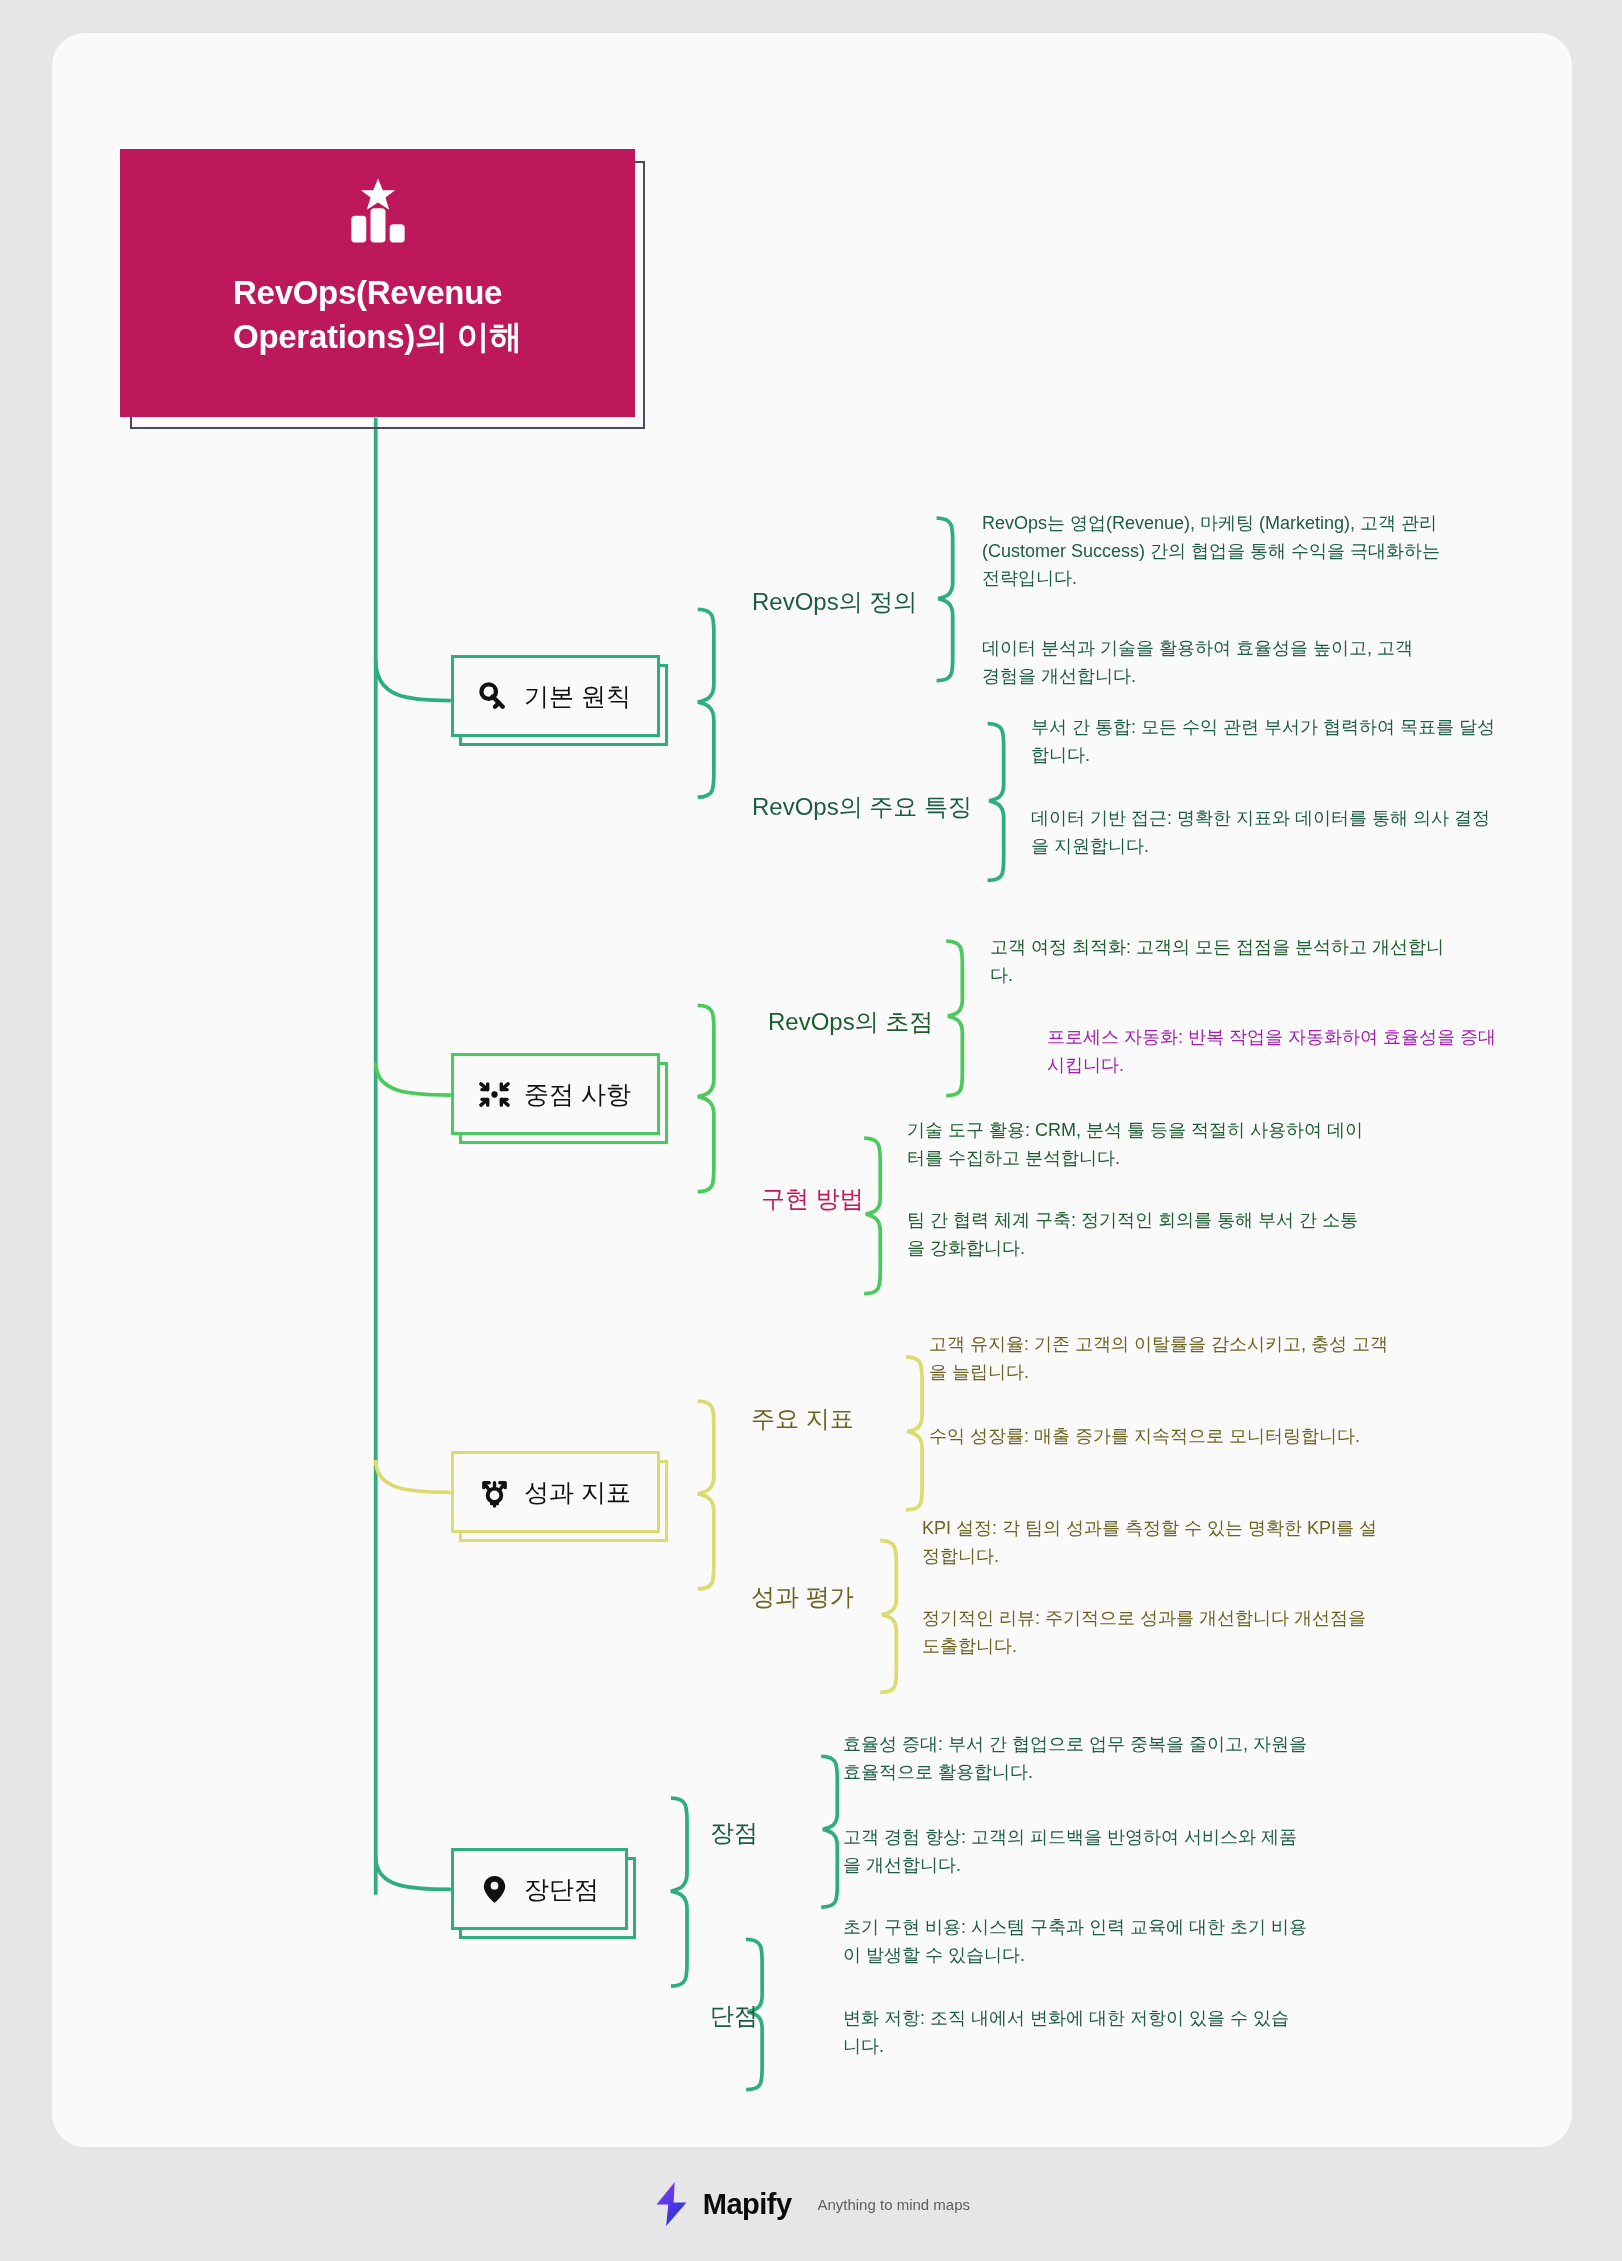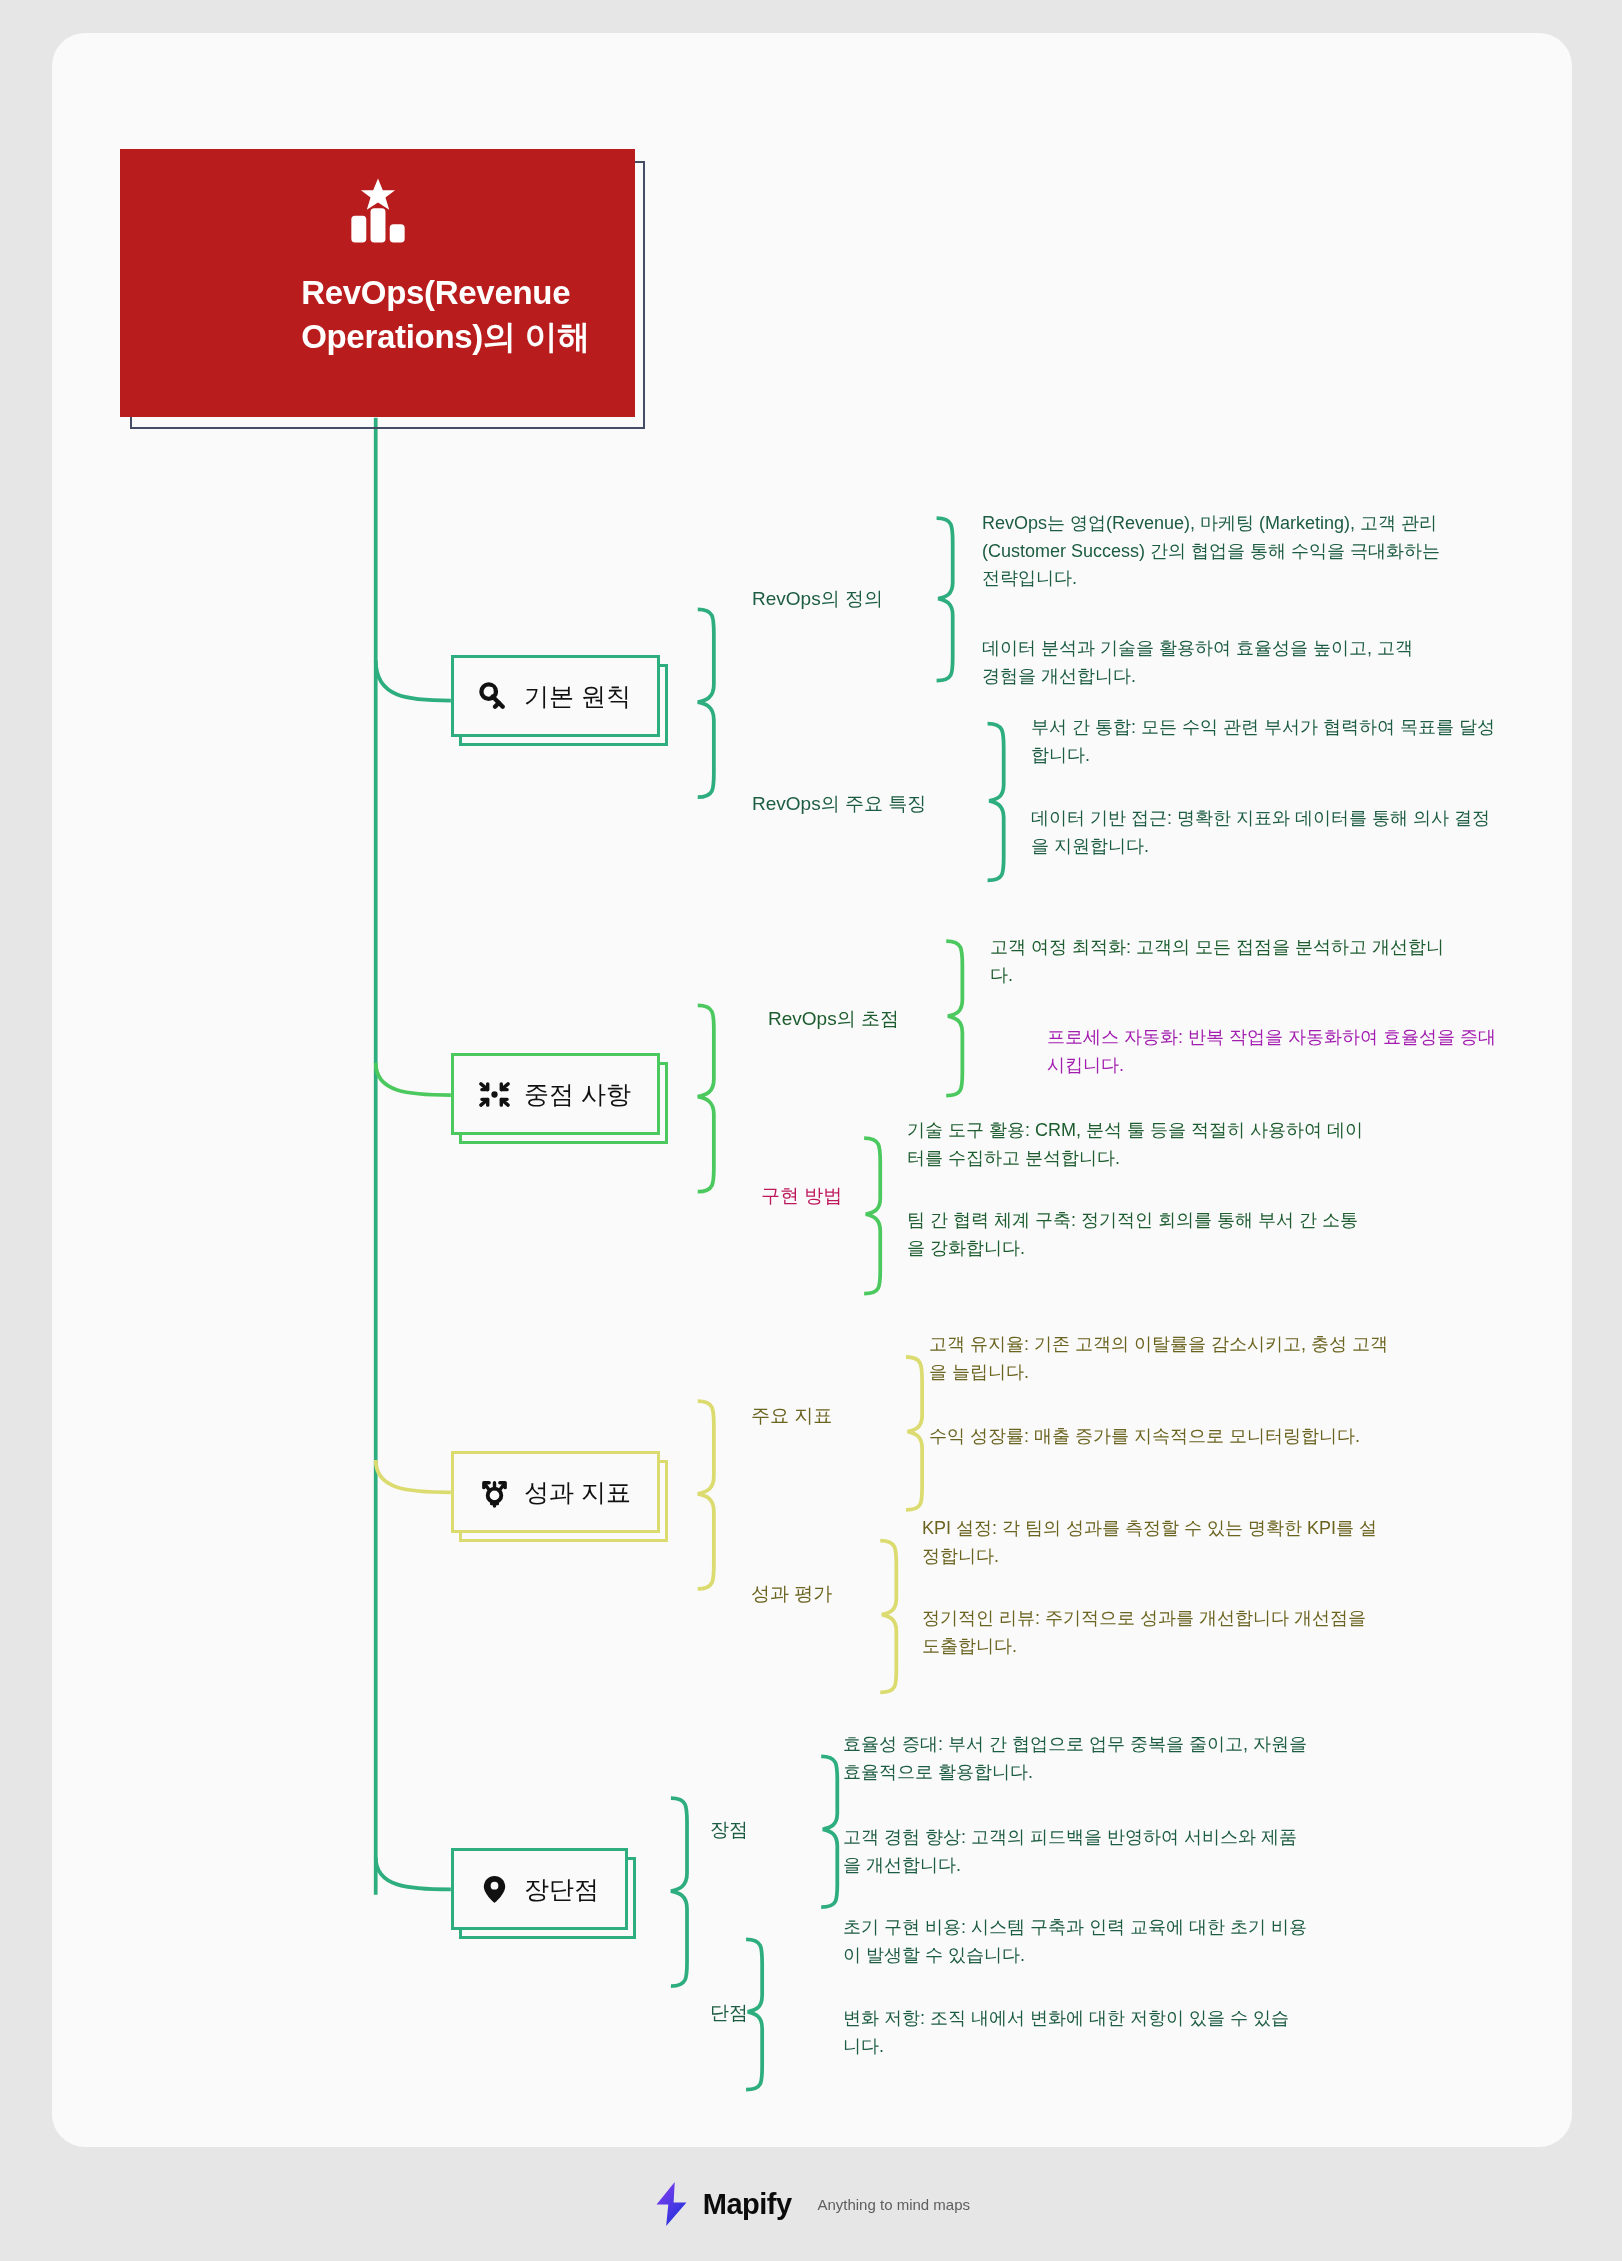--- a/index.html
+++ b/index.html
@@ -23,23 +23,23 @@
 
   
   .root-shadow{
     position:absolute; left:130px; top:161px;
     width:515px; height:268px;
     border:2.7px solid #454D66; background:transparent;
   }
   .root{
     position:absolute; left:120px; top:149px;
     width:515px; height:268px;
-    background:#b91c1c;
+    background:#be185d;
     display:flex; flex-direction:column;
-    align-items:flex-end; justify-content:center;
+    align-items:center; justify-content:center;
     padding:0 45px;
   }
   .root-icon{ position:absolute; left:0; right:0; top:28px; display:flex; justify-content:center; }
   .root-title{
     color:#FFFFFF; font-size:33px; font-weight:700; line-height:1.32;
     margin-top:63px; letter-spacing:-0.3px;
   }
 
   
   .bnode{ position:absolute; }
@@ -54,21 +54,21 @@
     background:#FAFAFA;
     border:3.2px solid currentColor;
     display:flex; align-items:center; gap:14px;
     padding-left:25px;
   }
   .bnode .blabel{ color:#111111; font-size:25px; font-weight:400; white-space:nowrap; }
   .bicon{ width:31px; height:31px; flex:0 0 31px; display:block; }
 
   
   .sub{
-    position:absolute; font-size:19px; white-space:nowrap;
+    position:absolute; font-size:24px; white-space:nowrap;
     line-height:1.2;
   }
 
   
   .leaf{
     position:absolute; font-size:18px; line-height:1.53;
   }
 
   
   .footer{

